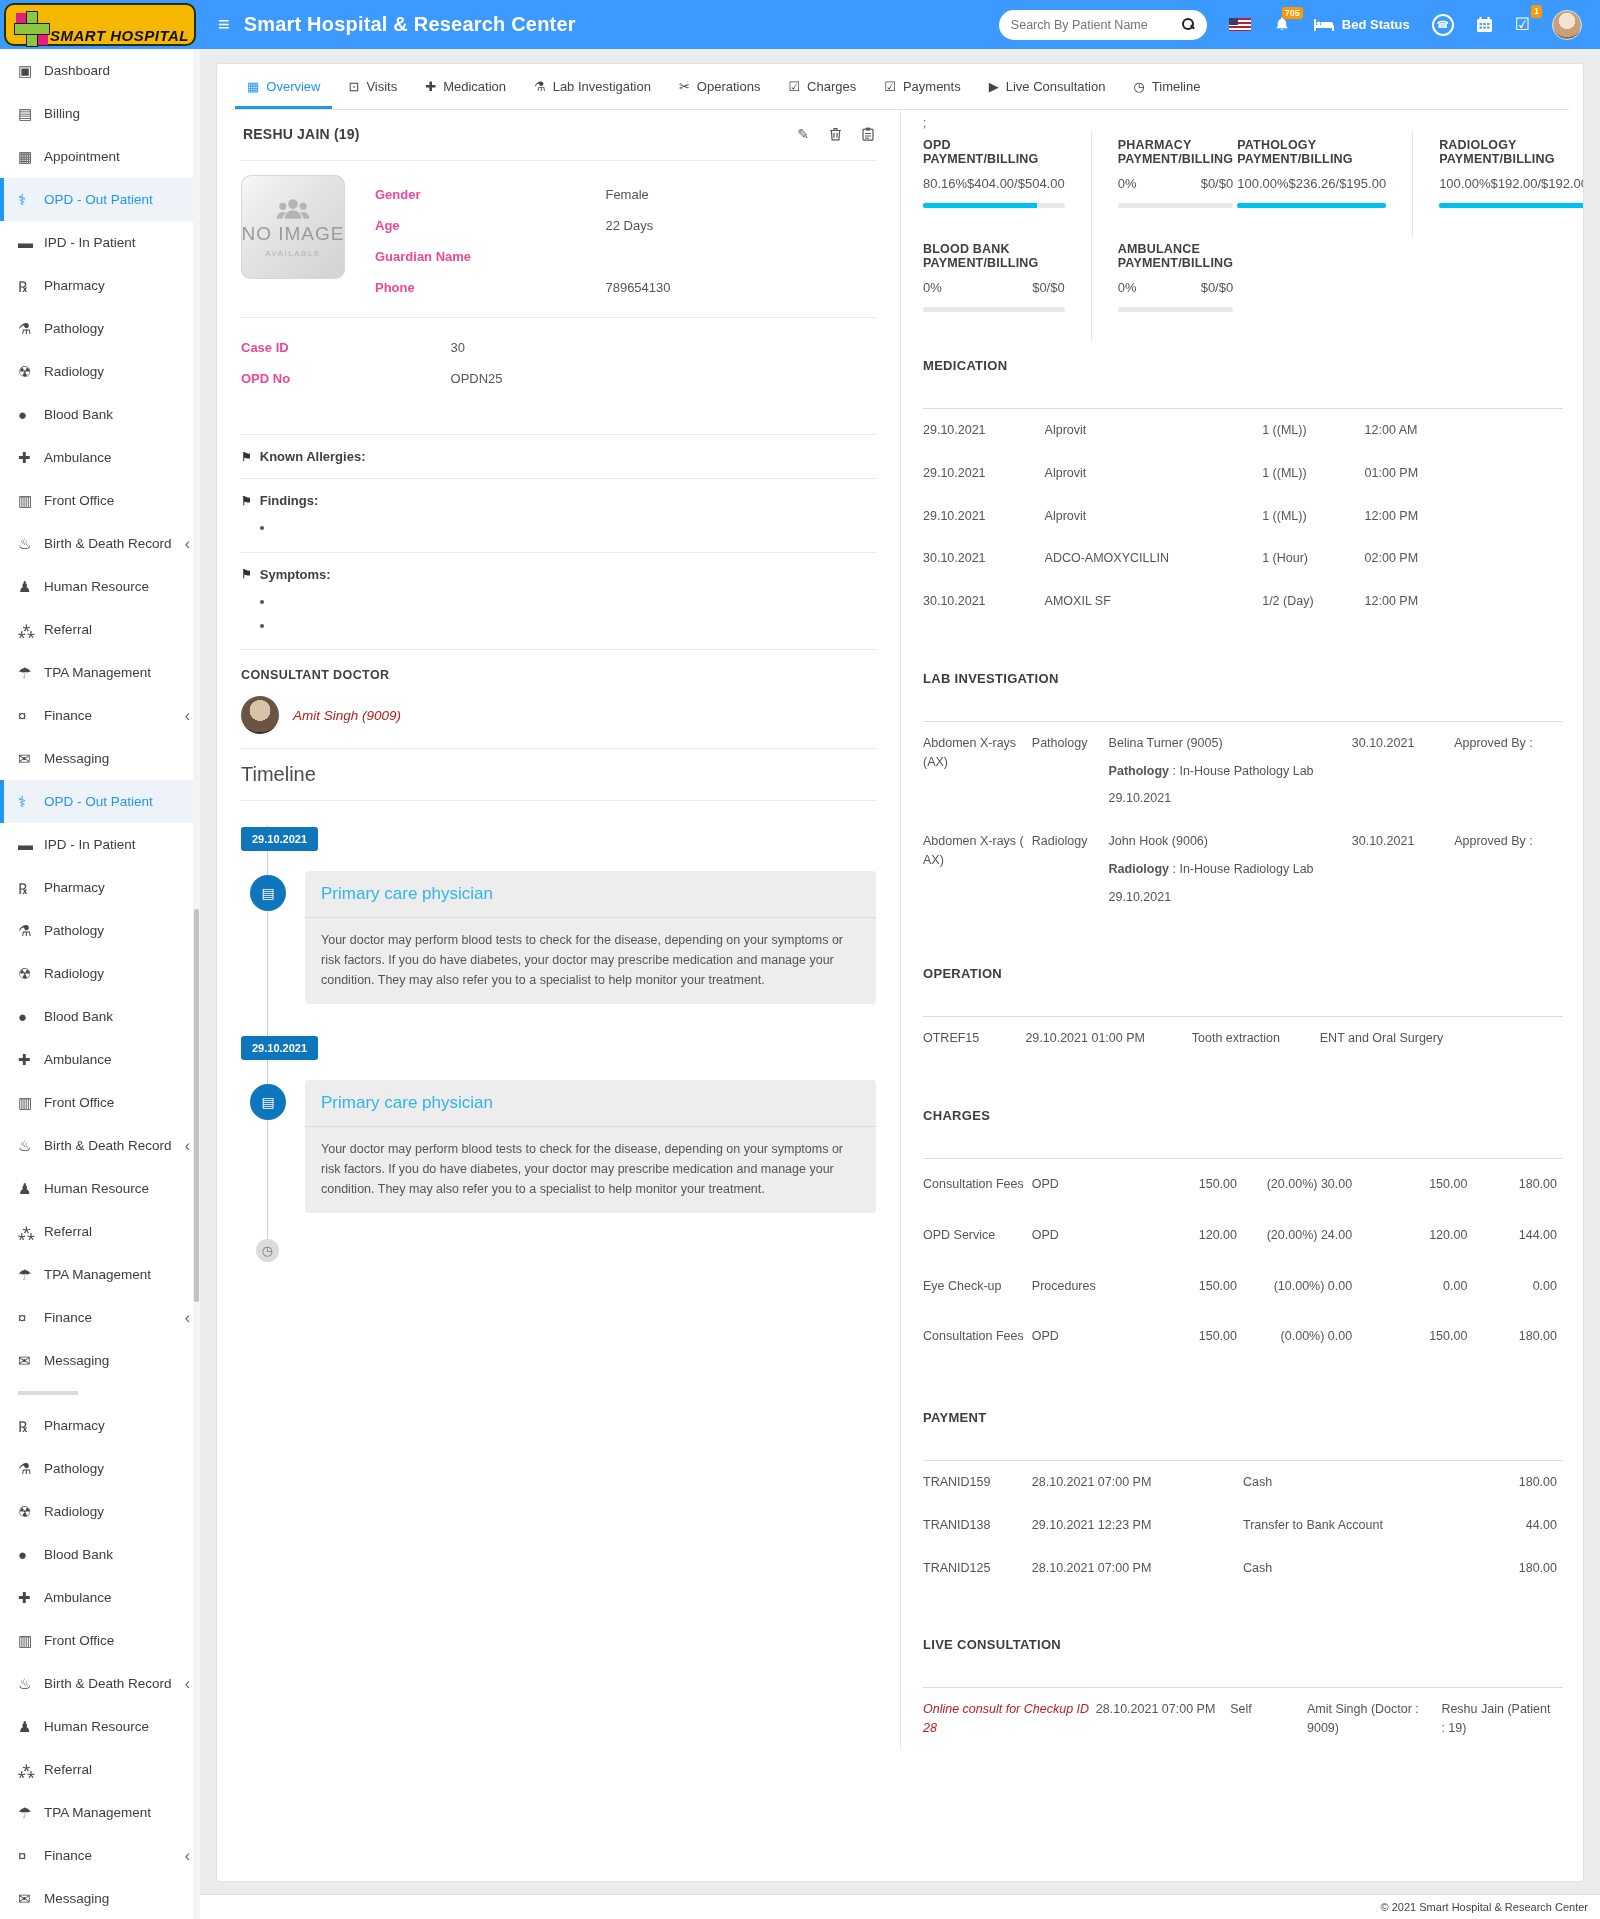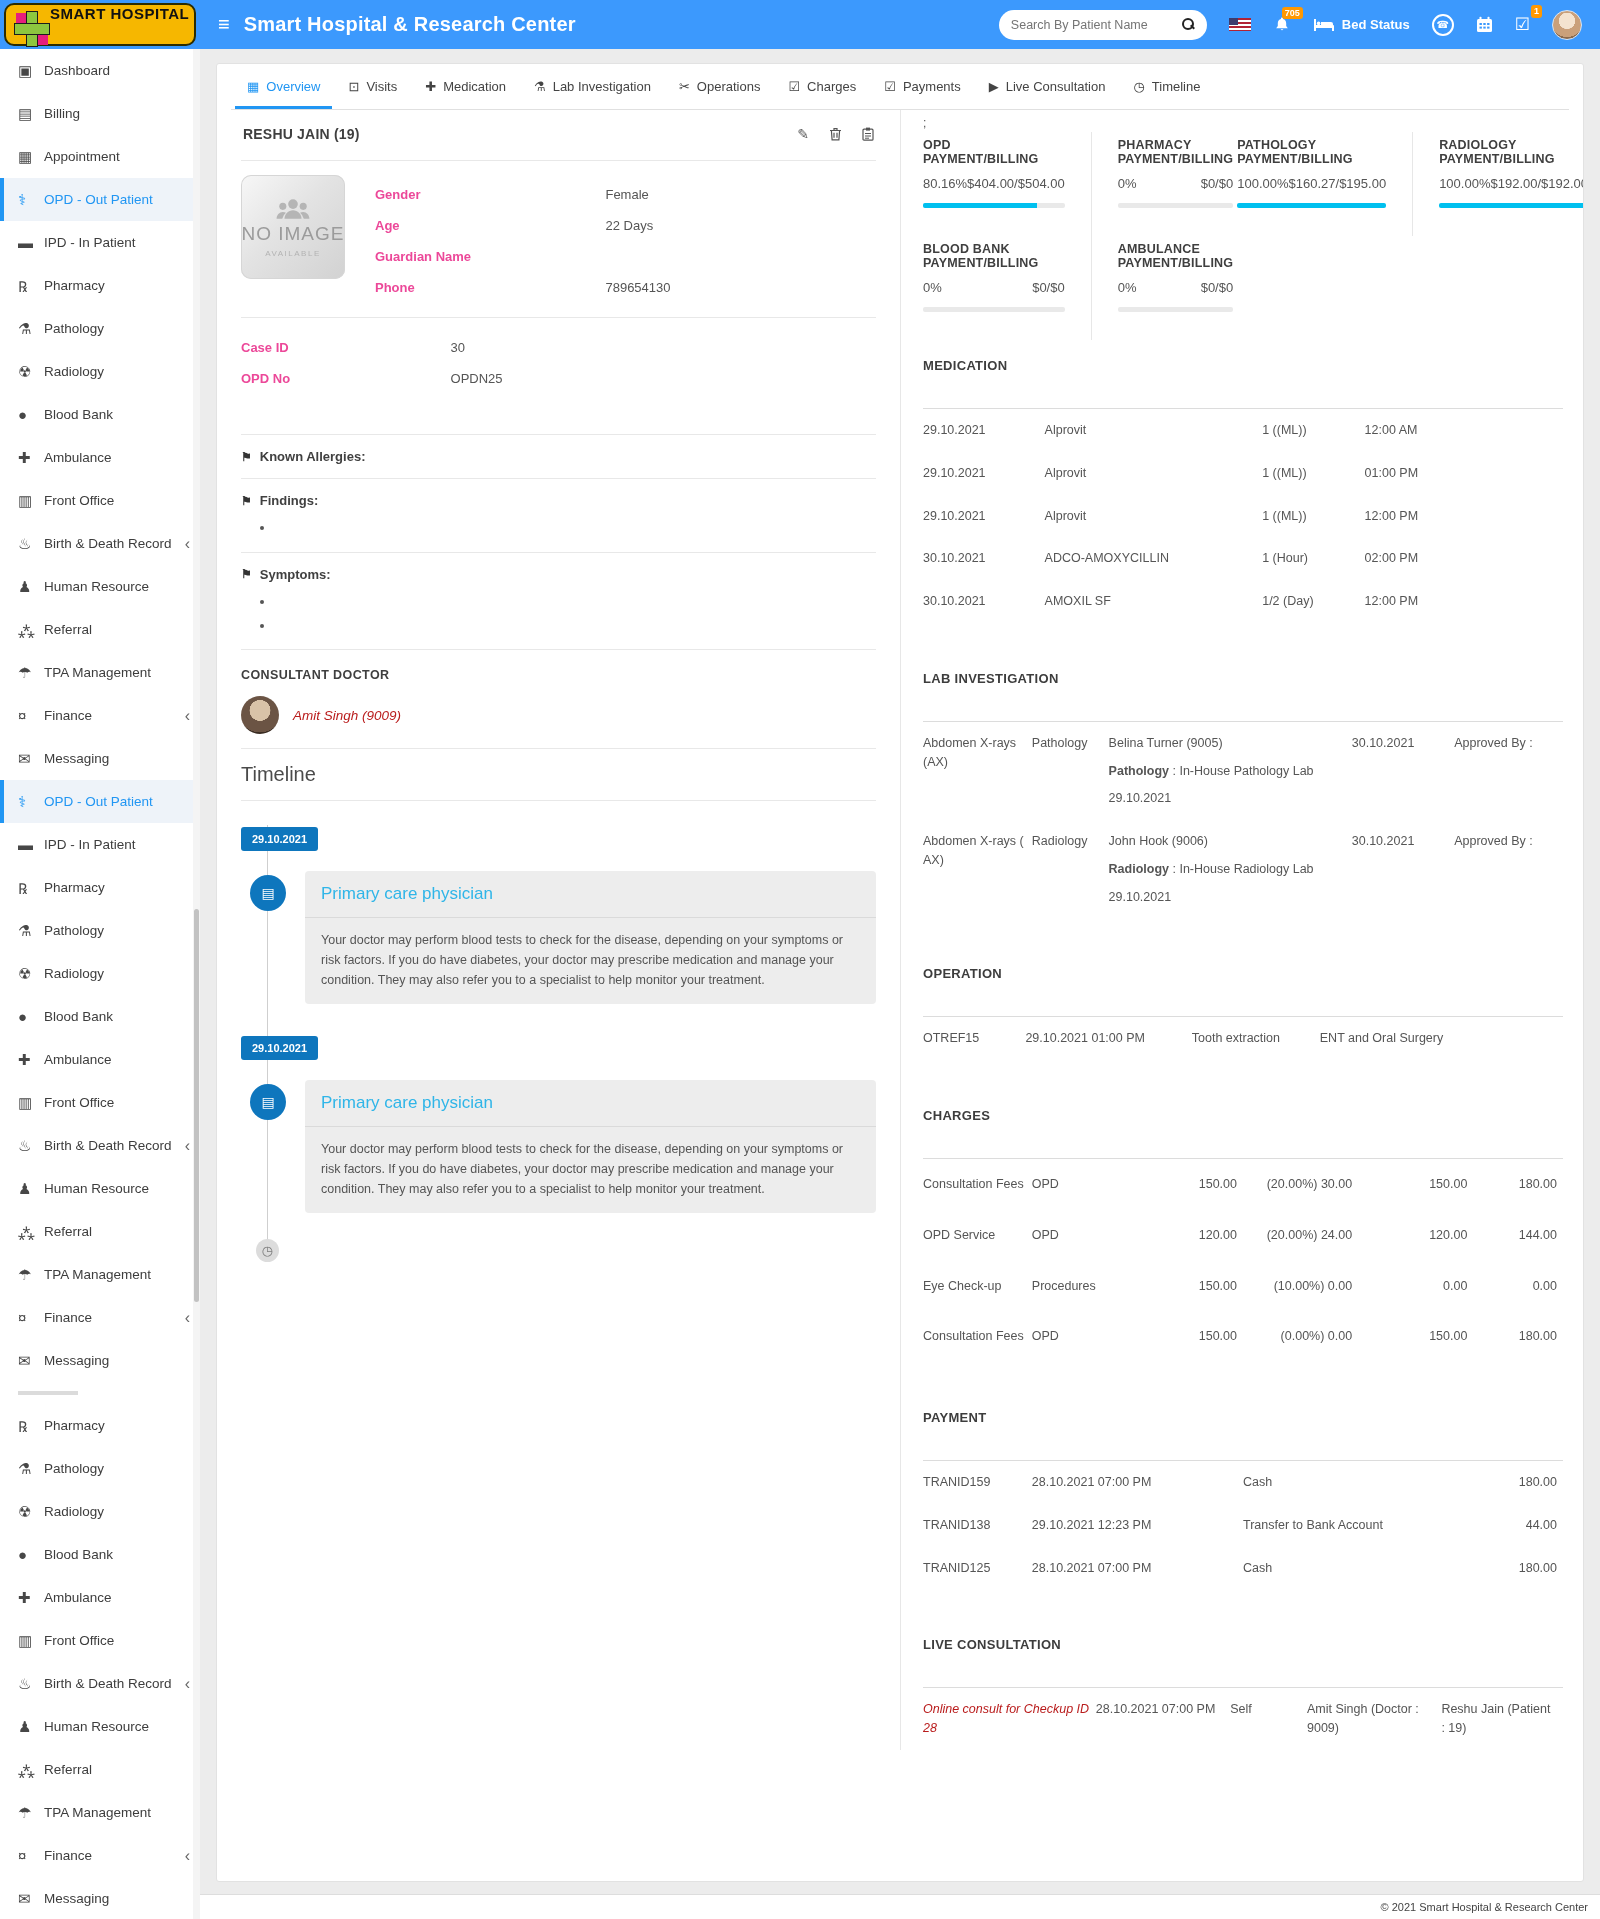--- a/index.html
+++ b/index.html
@@ -2,21 +2,21 @@
 <html><head>
 <meta charset="utf-8">
 <style>
   * { box-sizing: border-box; margin: 0; padding: 0; }
   html,body { width:1600px; height:1919px; overflow:hidden; background:#ececec;
     font-family:"Liberation Sans", sans-serif; color:#444; }
   
   .topbar { height:49px; background:#3c99fd; display:flex; align-items:center; }
   .logo-zone { width:200px; height:49px; position:relative; flex:0 0 auto; }
   .logo-pill { position:absolute; left:4px; top:3px; right:4px; bottom:3px; background:#f6b700;
-    border:2px solid #2c2c00; border-radius:10px; display:flex; align-items:flex-start; padding-left:44px; }
+    border:2px solid #2c2c00; border-radius:10px; display:flex; align-items:flex-end; padding-left:44px;font-style:italic; }
   .logo-cross { position:absolute; left:8px; top:6px; width:36px; height:36px; }
   .logo-cross .pinkA { position:absolute; left:2px; top:2px; width:14px; height:14px; background:#e61e7d; }
   .logo-cross .pinkB { position:absolute; right:2px; bottom:2px; width:14px; height:14px; background:#e61e7d; }
   .logo-cross .barV { position:absolute; left:12px; top:0; width:12px; height:36px; background:#8dc63f; border:1px solid #1d1d1d; }
   .logo-cross .barH { position:absolute; left:0; top:12px; width:36px; height:12px; background:#8dc63f; border:1px solid #1d1d1d; }
   .logo-text { font-size:15px; font-weight:bold; letter-spacing:.5px; color:#111; white-space:nowrap; }
   .burger { color:#fff; font-size:20px; margin:0 14px 0 18px; cursor:pointer; }
   .app-title { color:#fff; font-size:20px; font-weight:bold; letter-spacing:.2px; }
   .top-right { margin-left:auto; display:flex; align-items:center; gap:22px; padding-right:18px; }
   .search-pill { background:#fff; border-radius:16px; height:30px; width:208px; display:flex; align-items:center; padding:0 12px; }
@@ -612,21 +612,21 @@
                 <span>$0/$0</span>
               </div>
               <div class="bill-track">
                 <div class="bill-fill" style="width: 0%;"></div>
               </div>
             </div>
               <div class="bill-cell">
               <div class="bill-title">PATHOLOGY PAYMENT/BILLING</div>
               <div class="bill-row">
                 <span>100.00%</span>
-                <span>$160.27/$195.00</span>
+                <span>$236.26/$195.00</span>
               </div>
               <div class="bill-track">
                 <div class="bill-fill" style="width: 100%;"></div>
               </div>
             </div>
               <div class="bill-cell">
               <div class="bill-title">RADIOLOGY PAYMENT/BILLING</div>
               <div class="bill-row">
                 <span>100.00%</span>
                 <span>$192.00/$192.00</span>

